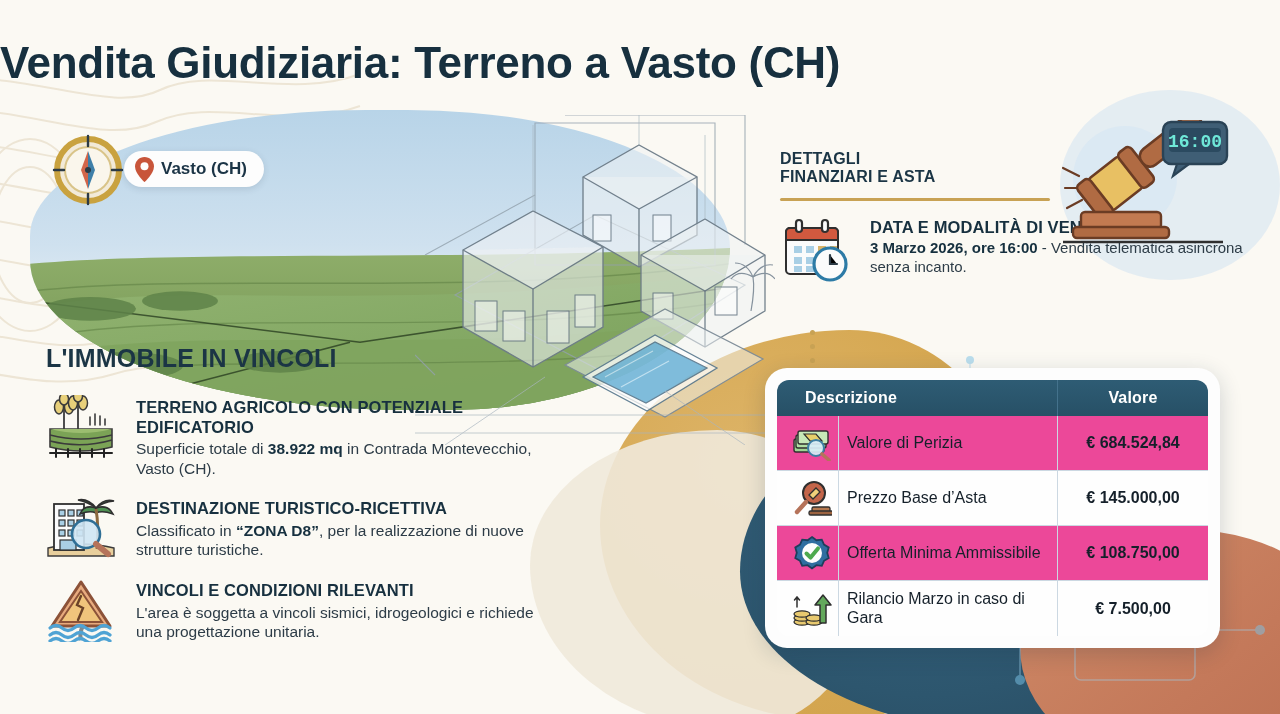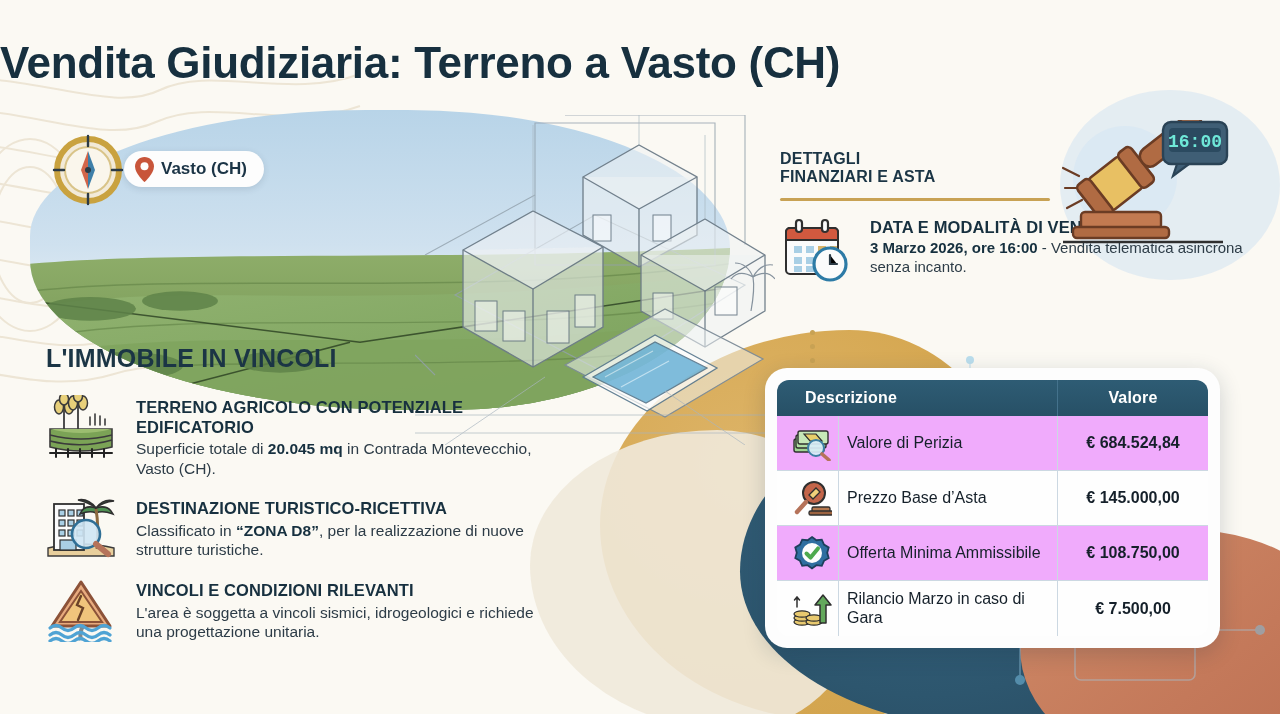--- a/index.html
+++ b/index.html
@@ -121,21 +121,21 @@
   .tbl th {
     background:linear-gradient(180deg,#2e5c74 0%,#275066 100%);
     color:#fff; font-size:16px; font-weight:bold; text-align:center;
     padding:9px 6px; letter-spacing:.2px;
   }
   .tbl th:first-child { text-align:left; padding-left:28px; }
   .tbl td { font-size:16px; color:#15202a; padding:9px 8px; vertical-align:middle; }
   .tbl td.c-ico { width:62px; text-align:center; padding-left:8px; padding-right:0; }
   .tbl td.c-desc { line-height:1.17; }
   .tbl td.c-val { text-align:center; font-weight:bold; white-space:nowrap; width:150px; }
-  .tbl tr.alt td { background:#f0abfc; }
+  .tbl tr.alt td { background:#ec4899; }
   .tbl tr.plain td { background:#fefefe; }
   .tbl td { border-right:1px solid #ccd8e2; border-bottom:1px solid #ccd8e2; }
   .tbl tr td:last-child { border-right:none; }
   .tbl tr:last-child td { border-bottom:none; }
   .tbl th:first-child { border-right:1px solid #44728c; }
   .ricon { width:40px; height:36px; display:inline-block; vertical-align:middle; }
 
   .circuit { position:absolute; left:880px; top:300px; width:400px; height:414px; opacity:.5; }
   .gavel { position:absolute; left:1055px; top:120px; width:175px; height:125px; }
 </style>
@@ -341,21 +341,21 @@
           <path d="M4 58 H66"></path>
             <path d="M10 54 V62"></path>
             <path d="M22 54 V62"></path>
             <path d="M34 54 V62"></path>
             <path d="M46 54 V62"></path>
             <path d="M58 54 V62"></path>
         </g>
       </svg>
       <div class="feat-body">
         <div class="feat-h">TERRENO AGRICOLO CON POTENZIALE EDIFICATORIO</div>
-        <div class="feat-p"><span>Superficie totale di </span><b>20.045 mq</b><span> in Contrada Montevecchio, Vasto (CH).</span></div>
+        <div class="feat-p"><span>Superficie totale di </span><b>38.922 mq</b><span> in Contrada Montevecchio, Vasto (CH).</span></div>
       </div>
     </div>
 
     <div class="feat">
       <svg class="feat-ico" viewBox="0 0 70 64">
         <path d="M2 52 Q35 44 68 52 L68 60 H2 Z" fill="#e8cf9c" stroke="#3b3b3b" stroke-width="1.4"></path>
         <rect x="8" y="8" width="30" height="46" fill="#fbfbfb" stroke="#2f2f2f" stroke-width="1.8"></rect>
         <g fill="#a9cfe5" stroke="#2f2f2f" stroke-width="1.2">
           <rect x="13" y="14" width="6" height="6"></rect>
             <rect x="22" y="14" width="6" height="6"></rect>

